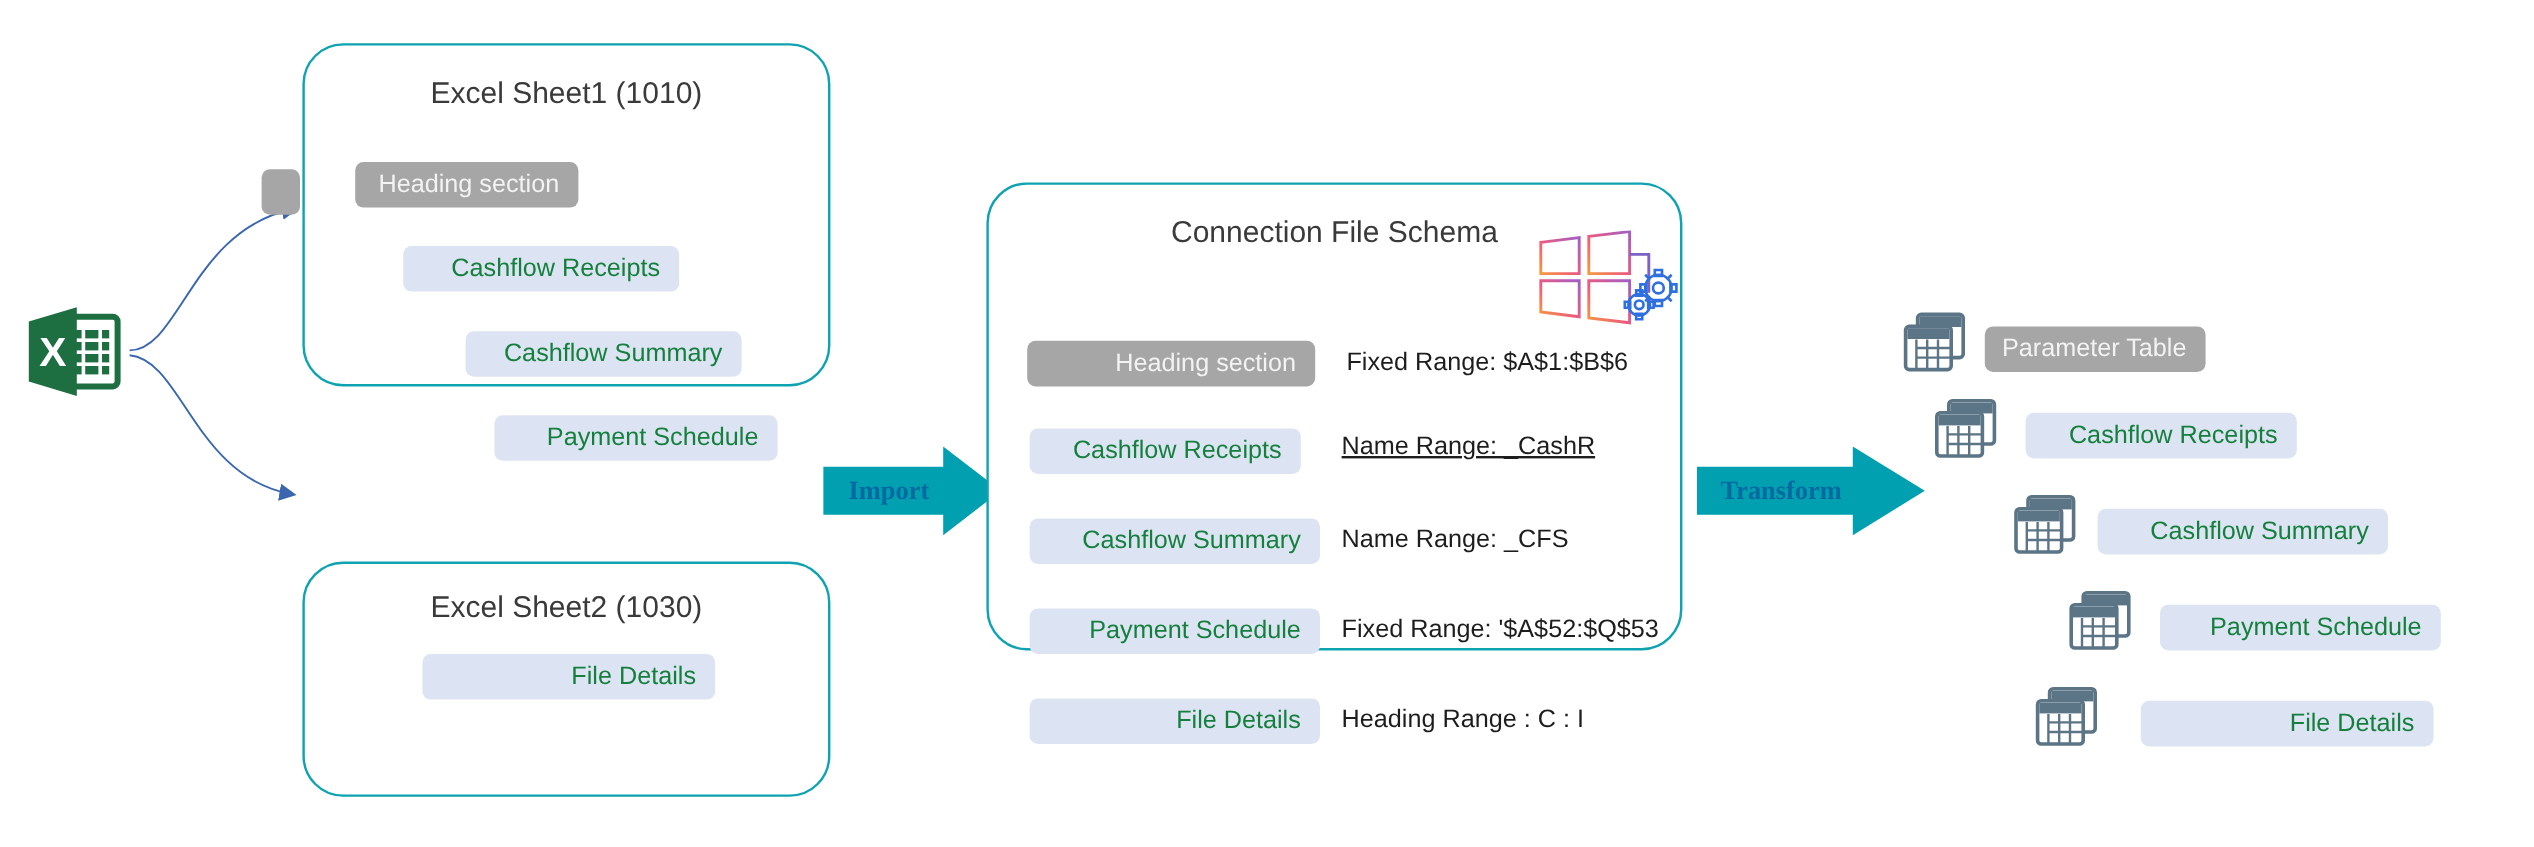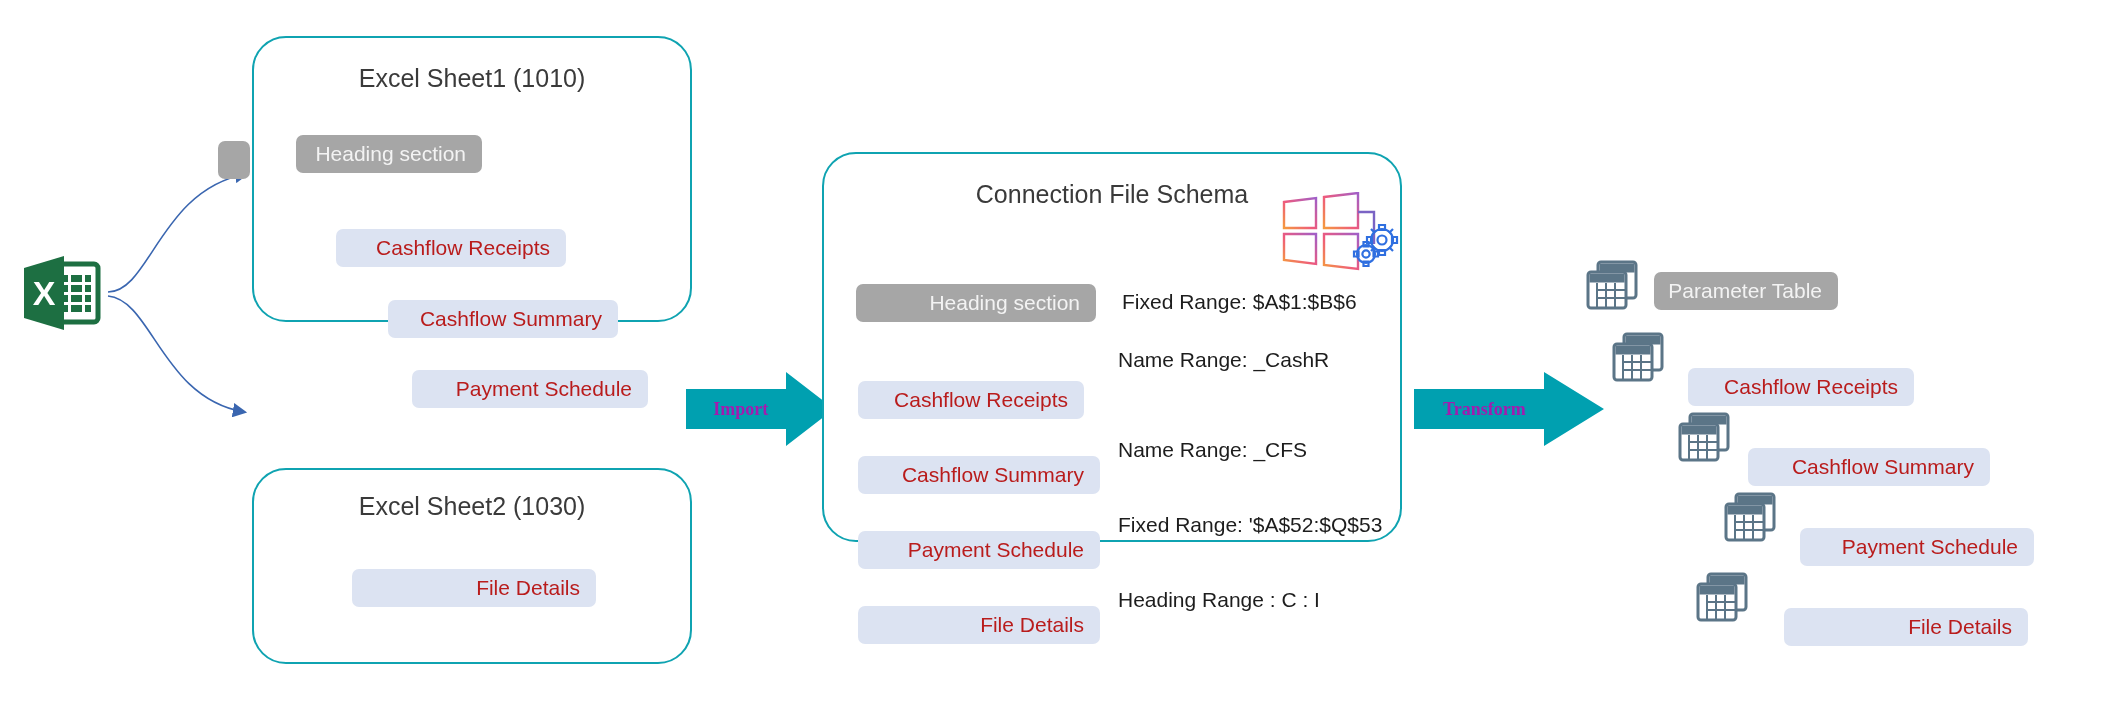--- a/index.html
+++ b/index.html
@@ -74,22 +74,21 @@
     display: flex;
     align-items: center;
     justify-content: flex-end;
     font-size: 21px;
     box-sizing: border-box;
     padding: 0 16px;
     white-space: nowrap;
   }
   .pill.blue {
     background: #dce3f2;
-    color: #b91c1c;
-    margin-top: 24px;
+    color: #15803d;
   }
   .pill.gray {
     background: #a6a6a6;
     color: #f3f3f3;
   }
 
   .range-label {
     position: absolute;
     font-size: 21px;
     color: #1d1d1d;
@@ -109,24 +108,24 @@
   .block-arrow {
     position: absolute;
   }
   .block-arrow .arrow-label {
     position: absolute;
     left: 0;
     top: 50%;
     transform: translateY(-50%);
     width: 74%;
     text-align: center;
-    color: #a21caf;
+    color: #0369a1;
     font-family: "Liberation Serif", serif;
     font-weight: bold;
-    font-size: 18px;
+    font-size: 22px;
     white-space: nowrap;
     pointer-events: none;
   }
 
   
   .overlay {
     position: absolute;
     left: 0;
     top: 0;
     width: 2112px;
@@ -257,21 +256,21 @@
   </div>
 
   <div class="pill gray" style="left:856px; top:284px; width:240px;">
     <span>Heading section</span>
   </div>
   <div class="range-label" style="left:1122px; top:290px;">Fixed Range: $A$1:$B$6</div>
 
   <div class="pill blue" style="left:858px; top:357px; width:226px;">
     <span>Cashflow Receipts</span>
   </div>
-  <div class="range-label" style="left:1118px; top:348px;">Name Range: _CashR</div>
+  <div class="range-label" style="left:1118px; top:360px;text-decoration:underline;">Name Range: _CashR</div>
 
   <div class="pill blue" style="left:858px; top:432px; width:242px;">
     <span>Cashflow Summary</span>
   </div>
   <div class="range-label" style="left:1118px; top:438px;">Name Range: _CFS</div>
 
   <div class="pill blue" style="left:858px; top:507px; width:242px;">
     <span>Payment Schedule</span>
   </div>
   <div class="range-label" style="left:1118px; top:513px;">Fixed Range: '$A$52:$Q$53</div>

